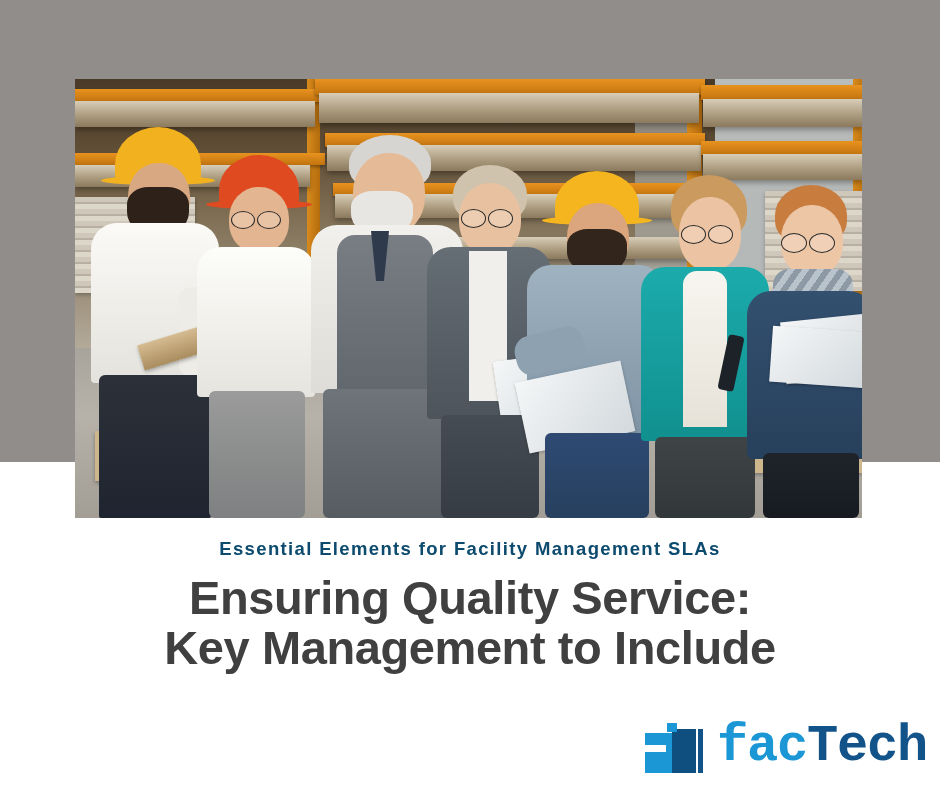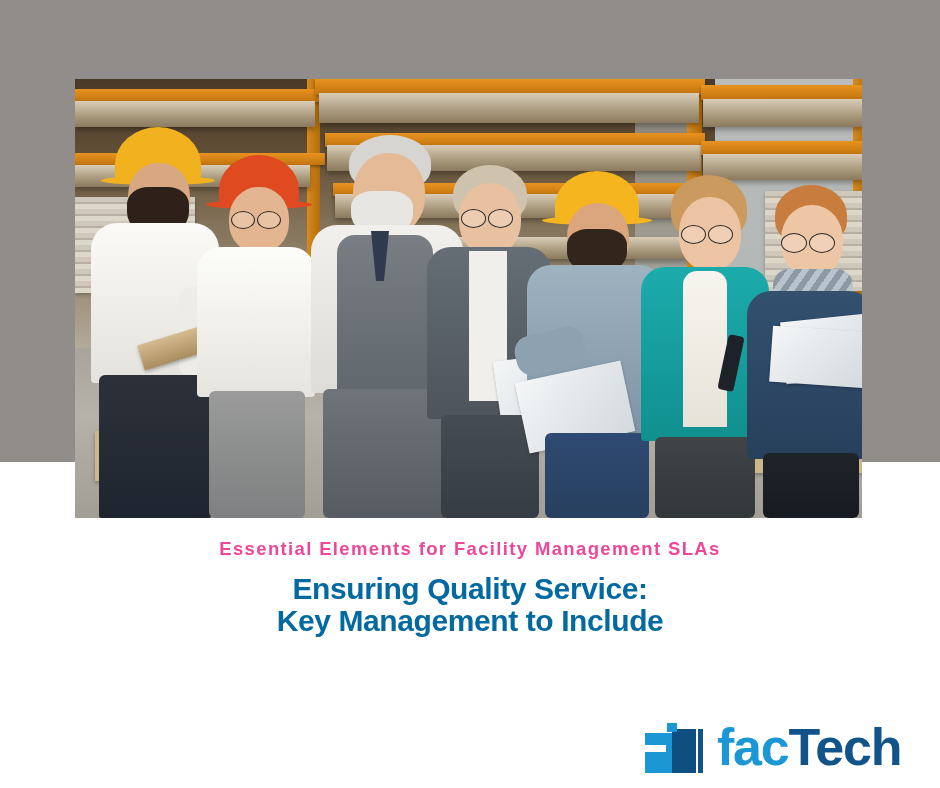--- a/index.html
+++ b/index.html
@@ -113,28 +113,28 @@
   .text-block {
     position: absolute;
     left: 0; top: 540px;
     width: 940px;
     text-align: center;
   }
   .kicker {
     font-size: 18.5px;
     font-weight: 700;
     letter-spacing: 1.35px;
-    color: #ec4899;
+    color: #0c4a6e;
     margin: 0 0 14px 0;
     line-height: 1;
   }
   .headline {
-    font-size: 30px;
+    font-size: 47px;
     font-weight: 700;
-    color: #0369a1;
+    color: #404040;
     line-height: 1.07;
     letter-spacing: -0.4px;
     margin: 3px;
     font-stretch: condensed;
   }
   .headline-line { display: block; }
 
   
   .logo {
     position: absolute;
@@ -173,20 +173,21 @@
     width: 5px; height: 44px;
     background: #12538a;
   }
   .logo-type {
     font-size: 52px;
     font-weight: 700;
     letter-spacing: -1.2px;
     line-height: 1;
     margin-left: 16px;
     white-space: nowrap;
+    font-family: Liberation Mono, monospace;
   }
   .type-fac  { color: #1b97d5; }
   .type-tech { color: #12538a; }
 </style>
 </head>
 <body>
 
 <div class="canvas">
 
   <div class="grey-band"></div>

